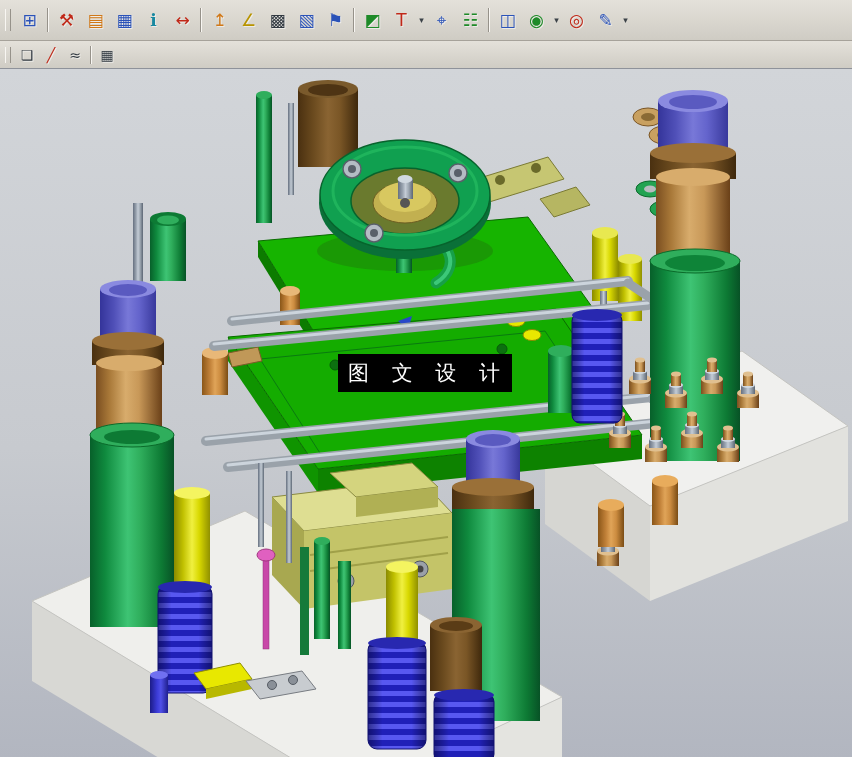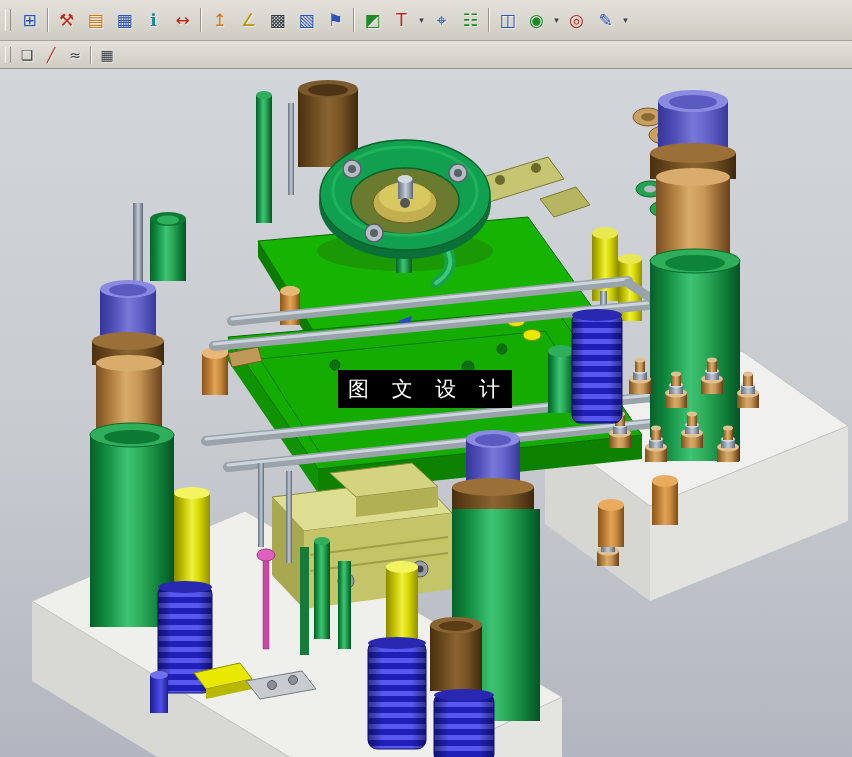--- a/index.html
+++ b/index.html
@@ -14,21 +14,21 @@
   .tb2 .sep{height:18px;}
   .tbtn{width:27px;height:27px;font-size:17px;line-height:1;display:flex;align-items:center;justify-content:center;cursor:pointer;border:1px solid transparent;border-radius:2px;text-shadow:1px 1px 0 rgba(255,255,255,.55);}
   .tb2 .tbtn{width:22px;height:22px;font-size:14px;}
   .dd{width:11px;height:27px;font-size:9px;color:#3c4248;display:flex;align-items:center;justify-content:center;cursor:pointer;}
   .c-blue{color:#2a52b8}.c-red{color:#c02818}.c-orange{color:#d07818}
   .c-yellow{color:#b89400}.c-green{color:#1e8a28}.c-dark{color:#303840}.c-teal{color:#1888a0}
   
   .viewport{position:relative;width:852px;height:689px;background:linear-gradient(180deg,#d2d5d9 0%,#c7cacf 55%,#b2b6c0 100%);}
   .viewport svg{display:block;}
   .watermark{position:absolute;left:338px;top:285px;width:174px;height:38px;background:#000;color:#fff;
-    display:flex;align-items:center;justify-content:center;font-size:21px;letter-spacing:8px;padding-left:6px;box-sizing:border-box;margin-top:16px;}
+    display:flex;align-items:center;justify-content:center;font-size:21px;letter-spacing:8px;padding-left:6px;box-sizing:border-box;}
 </style>
 </head>
 <body>
 
 <div class="app">
 
   <div class="toolbar tb1">
     <div class="handle"></div>
     <div class="tbtn c-blue">⊞</div>
     <div class="sep"></div>

